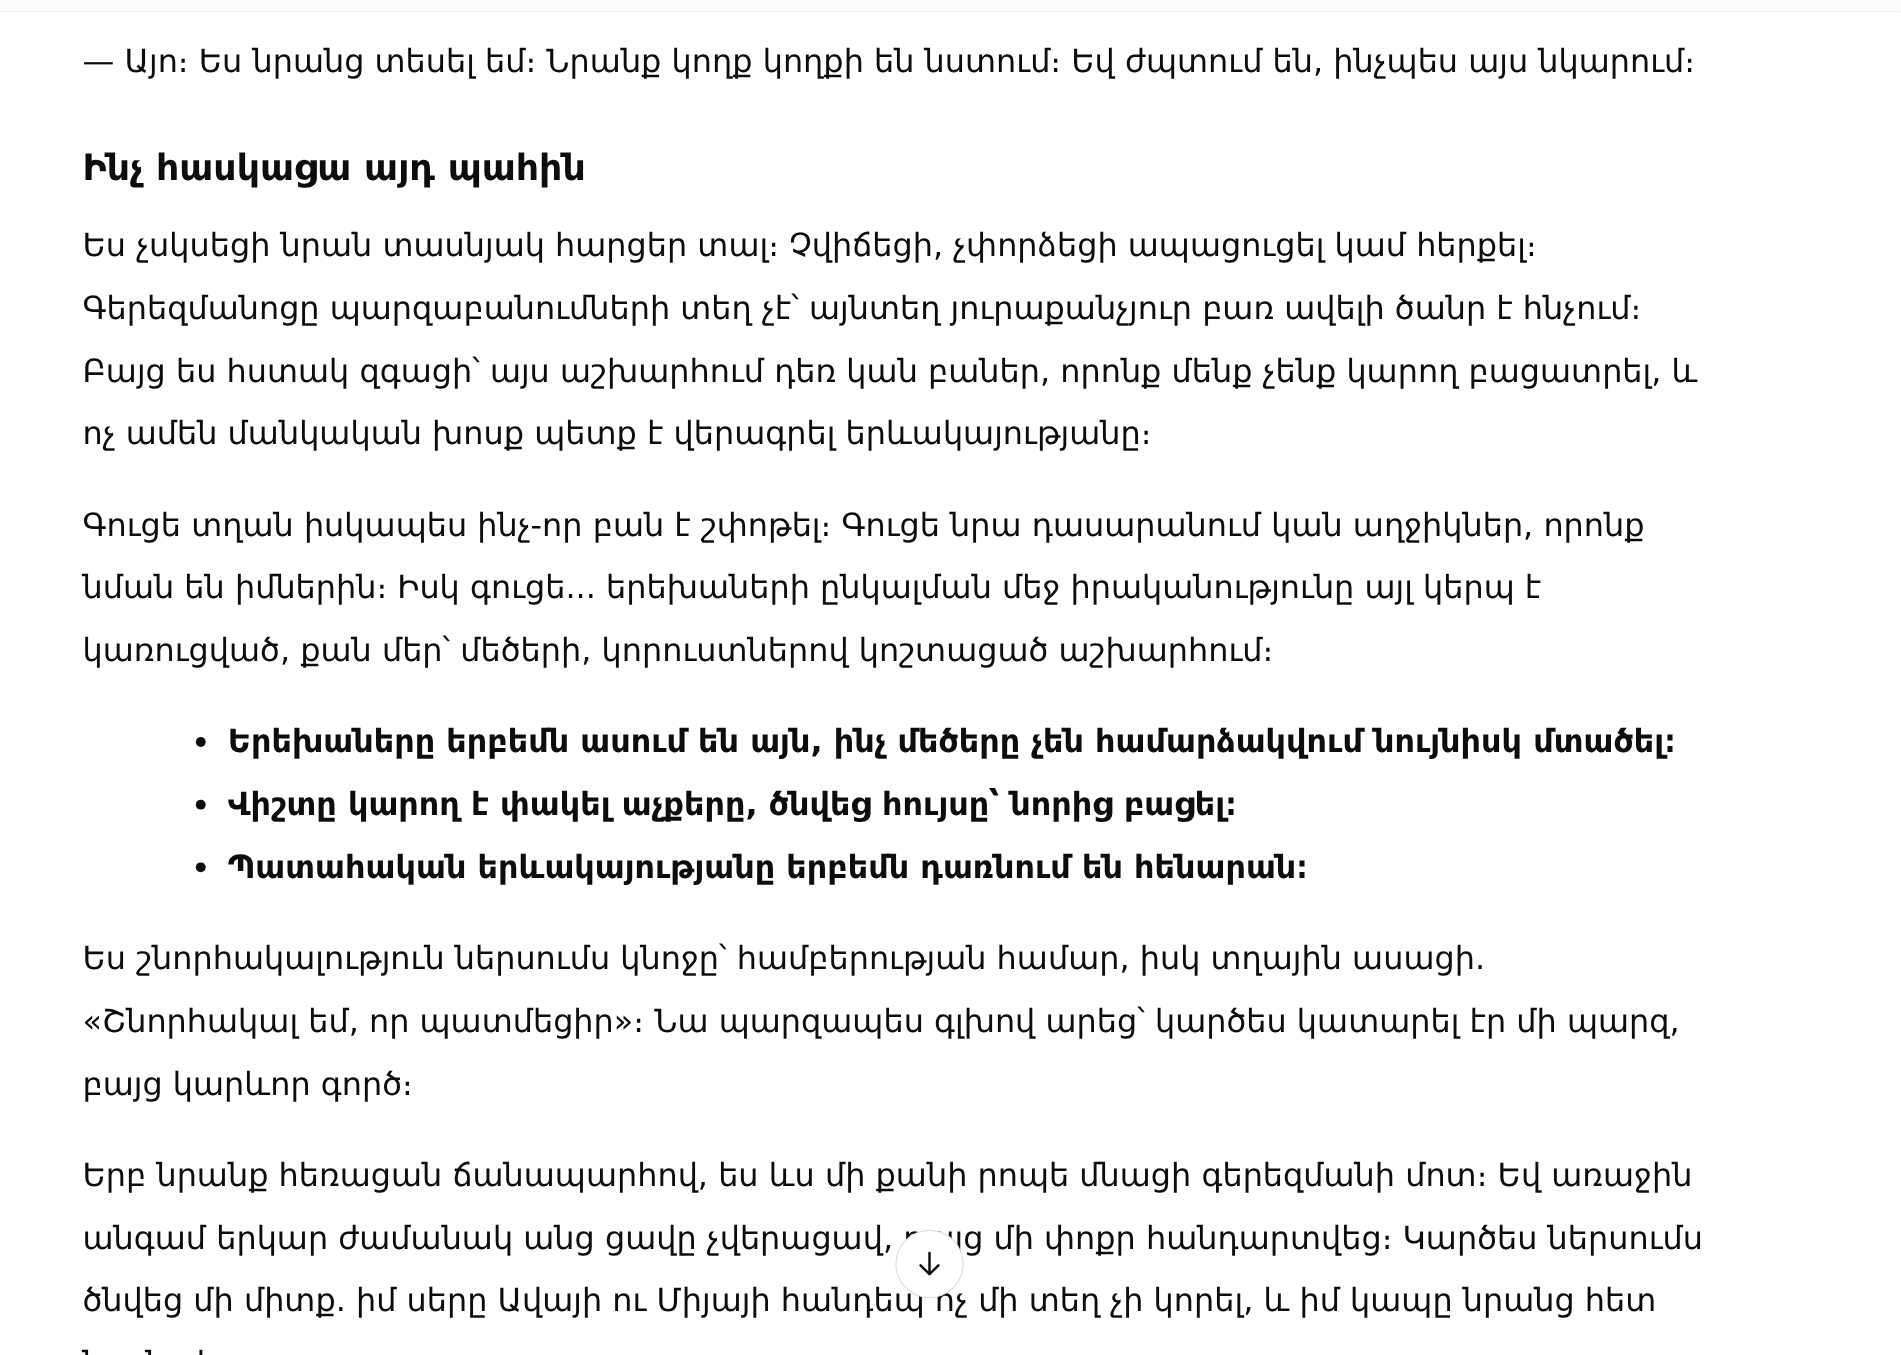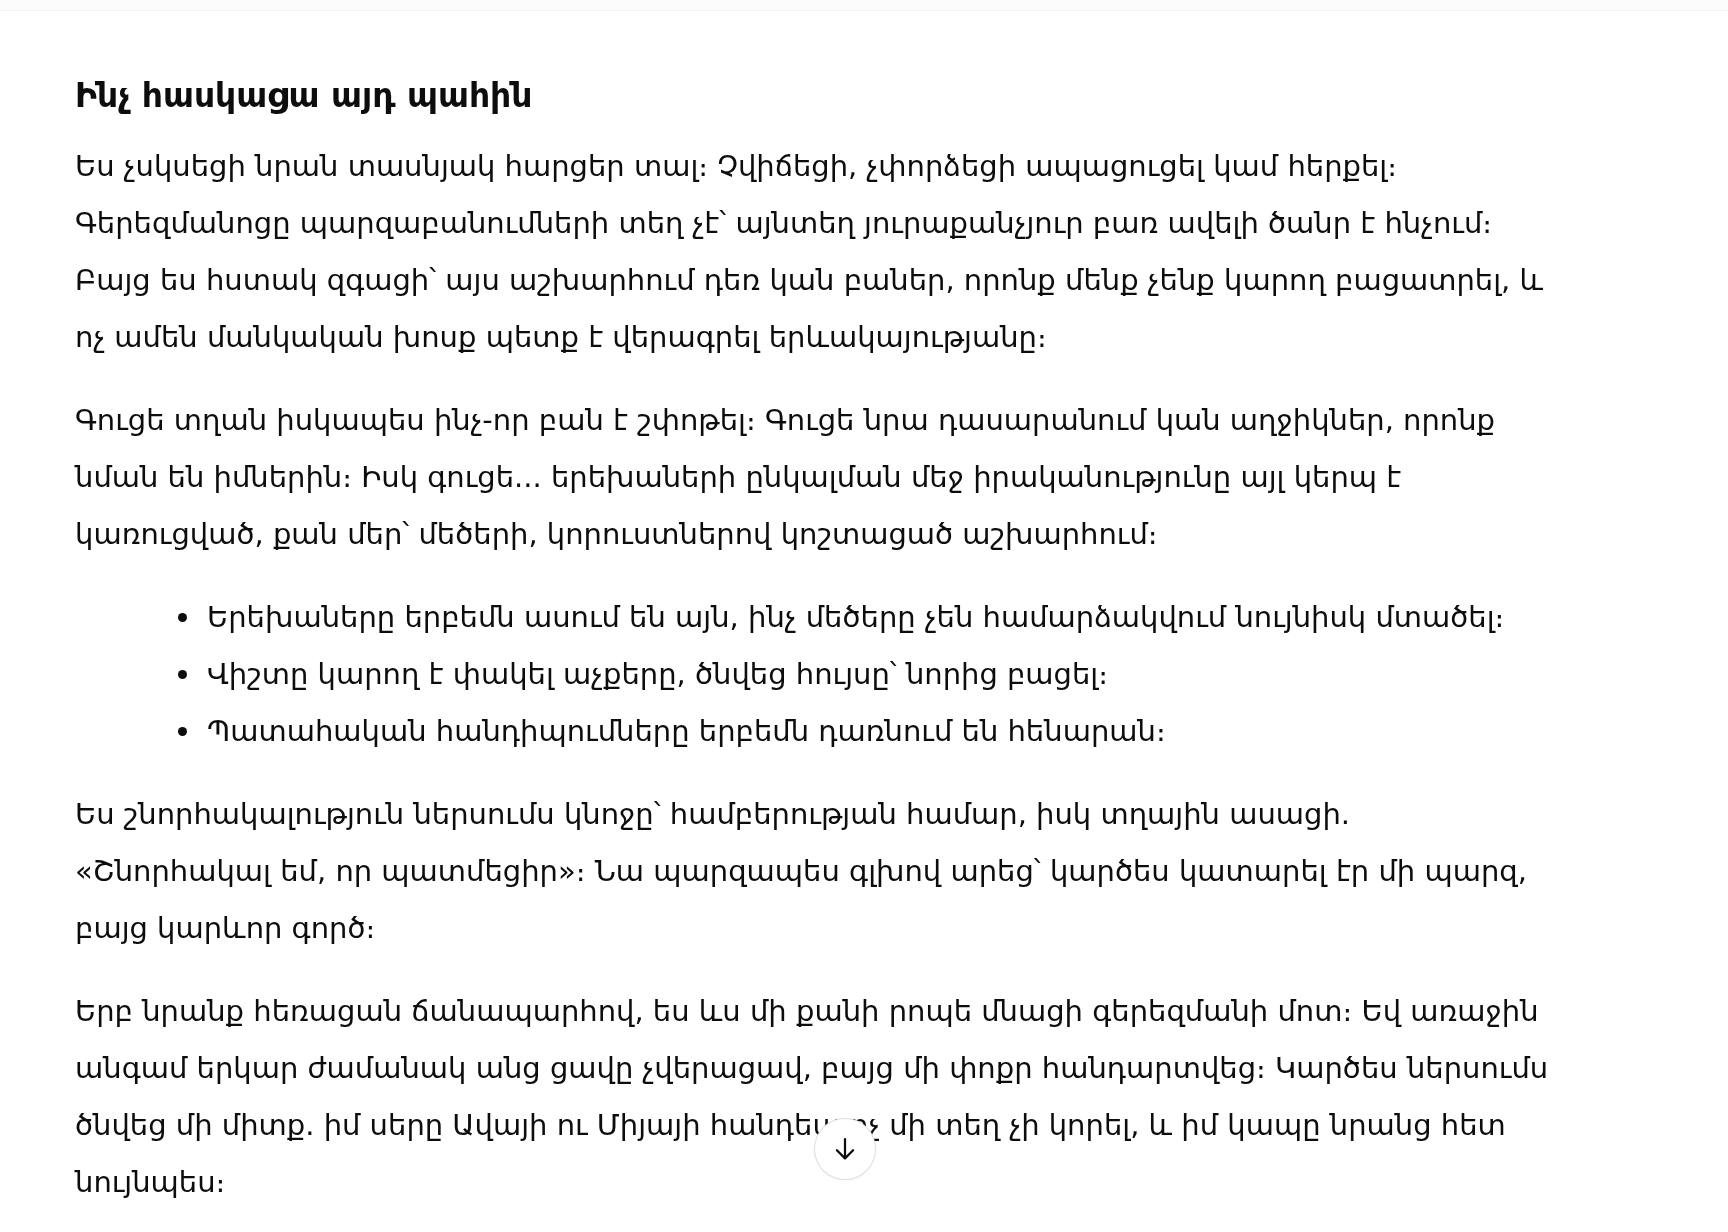--- a/index.html
+++ b/index.html
@@ -39,20 +39,21 @@
   }
   .content ul {
     margin: 26px 0;
     padding: 0 0 0 128px;
   }
   .content li {
     font-size: 29px;
     line-height: 57px;
     list-style: disc outside;
     padding-left: 4px;
+    font-weight: bold;
   }
   .scroll-btn {
     position: absolute;
     left: 814px;
     top: 1118px;
     width: 62px;
     height: 62px;
     border-radius: 50%;
     background: #ffffff;
     border: 1px solid rgba(0, 0, 0, 0.13);
@@ -66,31 +67,32 @@
   .scroll-btn svg {
     display: block;
   }
 </style>
 </head>
 <body>
 
 <div class="top-edge"></div>
 
 <div class="content">
+  <p>— Այո։ Ես նրանց տեսել եմ։ Նրանք կողք կողքի են նստում։ Եվ ժպտում են, ինչպես այս նկարում։</p>
 
   <h3>Ինչ հասկացա այդ պահին</h3>
 
   <p>Ես չսկսեցի նրան տասնյակ հարցեր տալ։ Չվիճեցի, չփորձեցի ապացուցել կամ հերքել։ Գերեզմանոցը պարզաբանումների տեղ չէ՝ այնտեղ յուրաքանչյուր բառ ավելի ծանր է հնչում։ Բայց ես հստակ զգացի՝ այս աշխարհում դեռ կան բաներ, որոնք մենք չենք կարող բացատրել, և ոչ ամեն մանկական խոսք պետք է վերագրել երևակայությանը։</p>
 
   <p>Գուցե տղան իսկապես ինչ-որ բան է շփոթել։ Գուցե նրա դասարանում կան աղջիկներ, որոնք նման են իմներին։ Իսկ գուցե... երեխաների ընկալման մեջ իրականությունը այլ կերպ է կառուցված, քան մեր՝ մեծերի, կորուստներով կոշտացած աշխարհում։</p>
 
   <ul>
     <li>Երեխաները երբեմն ասում են այն, ինչ մեծերը չեն համարձակվում նույնիսկ մտածել։</li>
     <li>Վիշտը կարող է փակել աչքերը, ծնվեց հույսը՝ նորից բացել։</li>
-    <li>Պատահական հանդիպումները երբեմն դառնում են հենարան։</li>
+    <li>Պատահական երևակայությանը երբեմն դառնում են հենարան։</li>
   </ul>
 
   <p>Ես շնորհակալություն ներսումս կնոջը՝ համբերության համար, իսկ տղային ասացի. «Շնորհակալ եմ, որ պատմեցիր»։ Նա պարզապես գլխով արեց՝ կարծես կատարել էր մի պարզ, բայց կարևոր գործ։</p>
 
   <p>Երբ նրանք հեռացան ճանապարհով, ես ևս մի քանի րոպե մնացի գերեզմանի մոտ։ Եվ առաջին անգամ երկար ժամանակ անց ցավը չվերացավ, բայց մի փոքր հանդարտվեց։ Կարծես ներսումս ծնվեց մի միտք. իմ սերը Ավայի ու Միյայի հանդեպ ոչ մի տեղ չի կորել, և իմ կապը նրանց հետ նույնպես։</p>
 
 </div>
 
 <button class="scroll-btn" aria-label="Scroll to bottom">
   <span>

